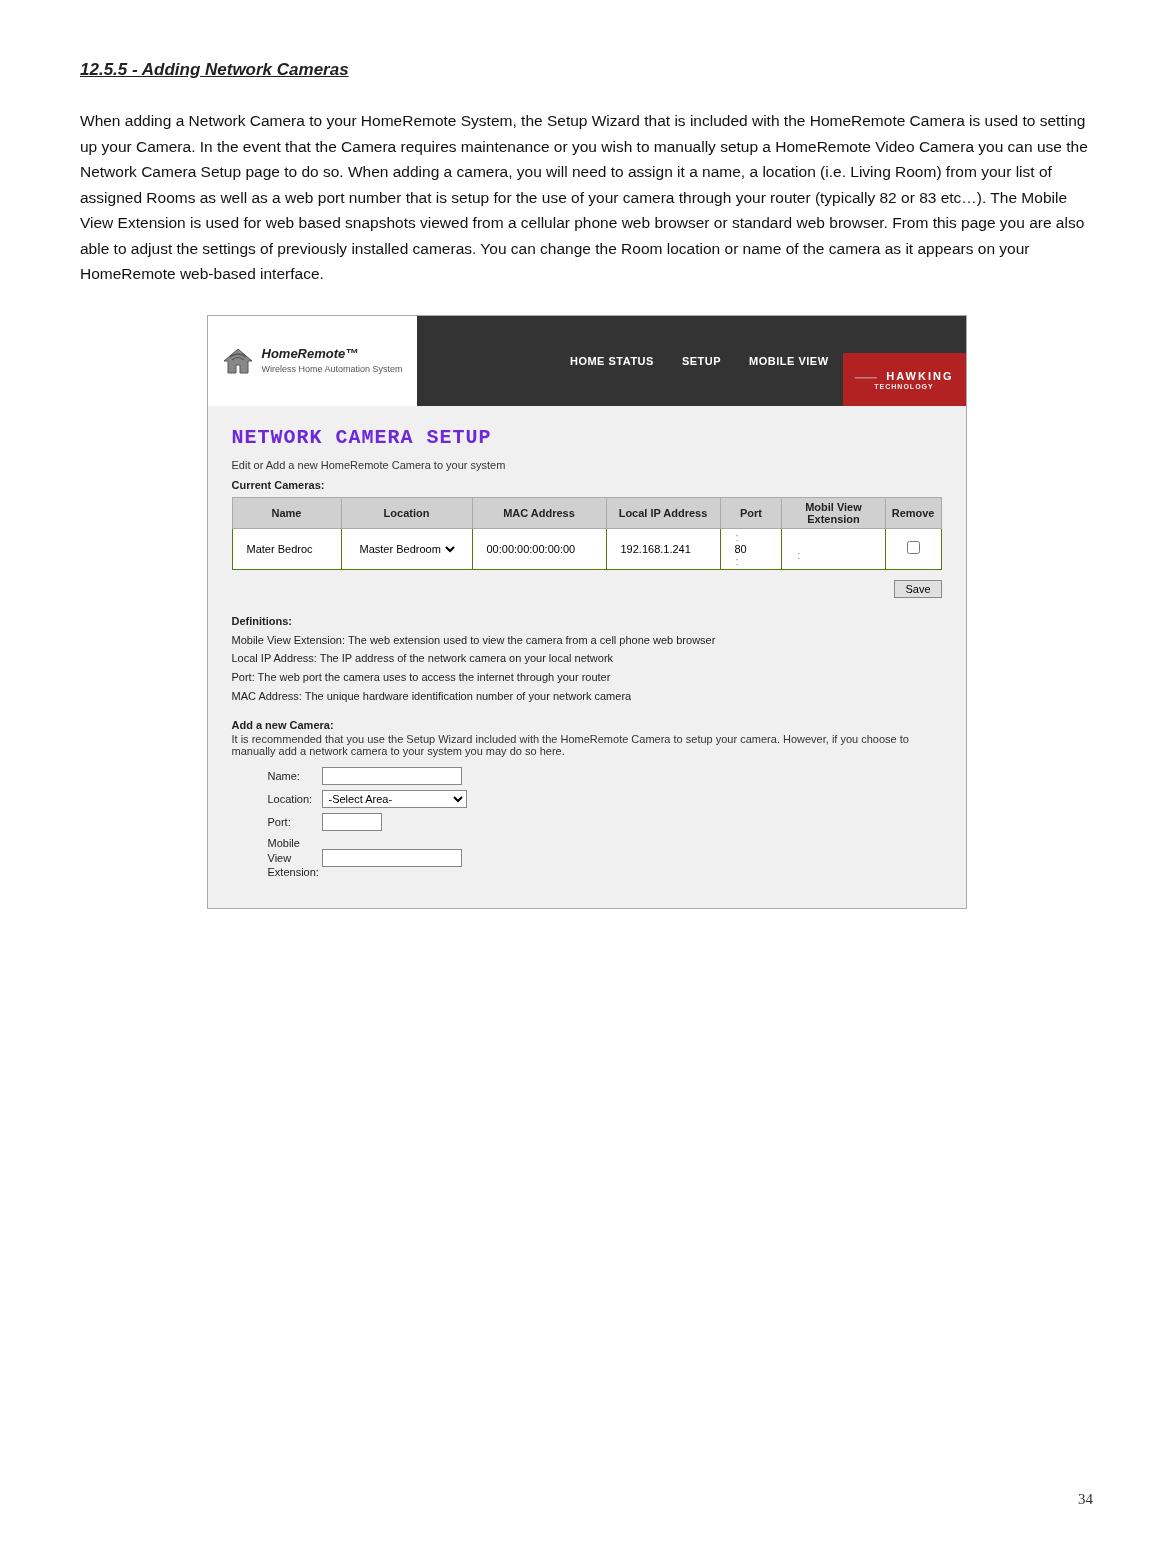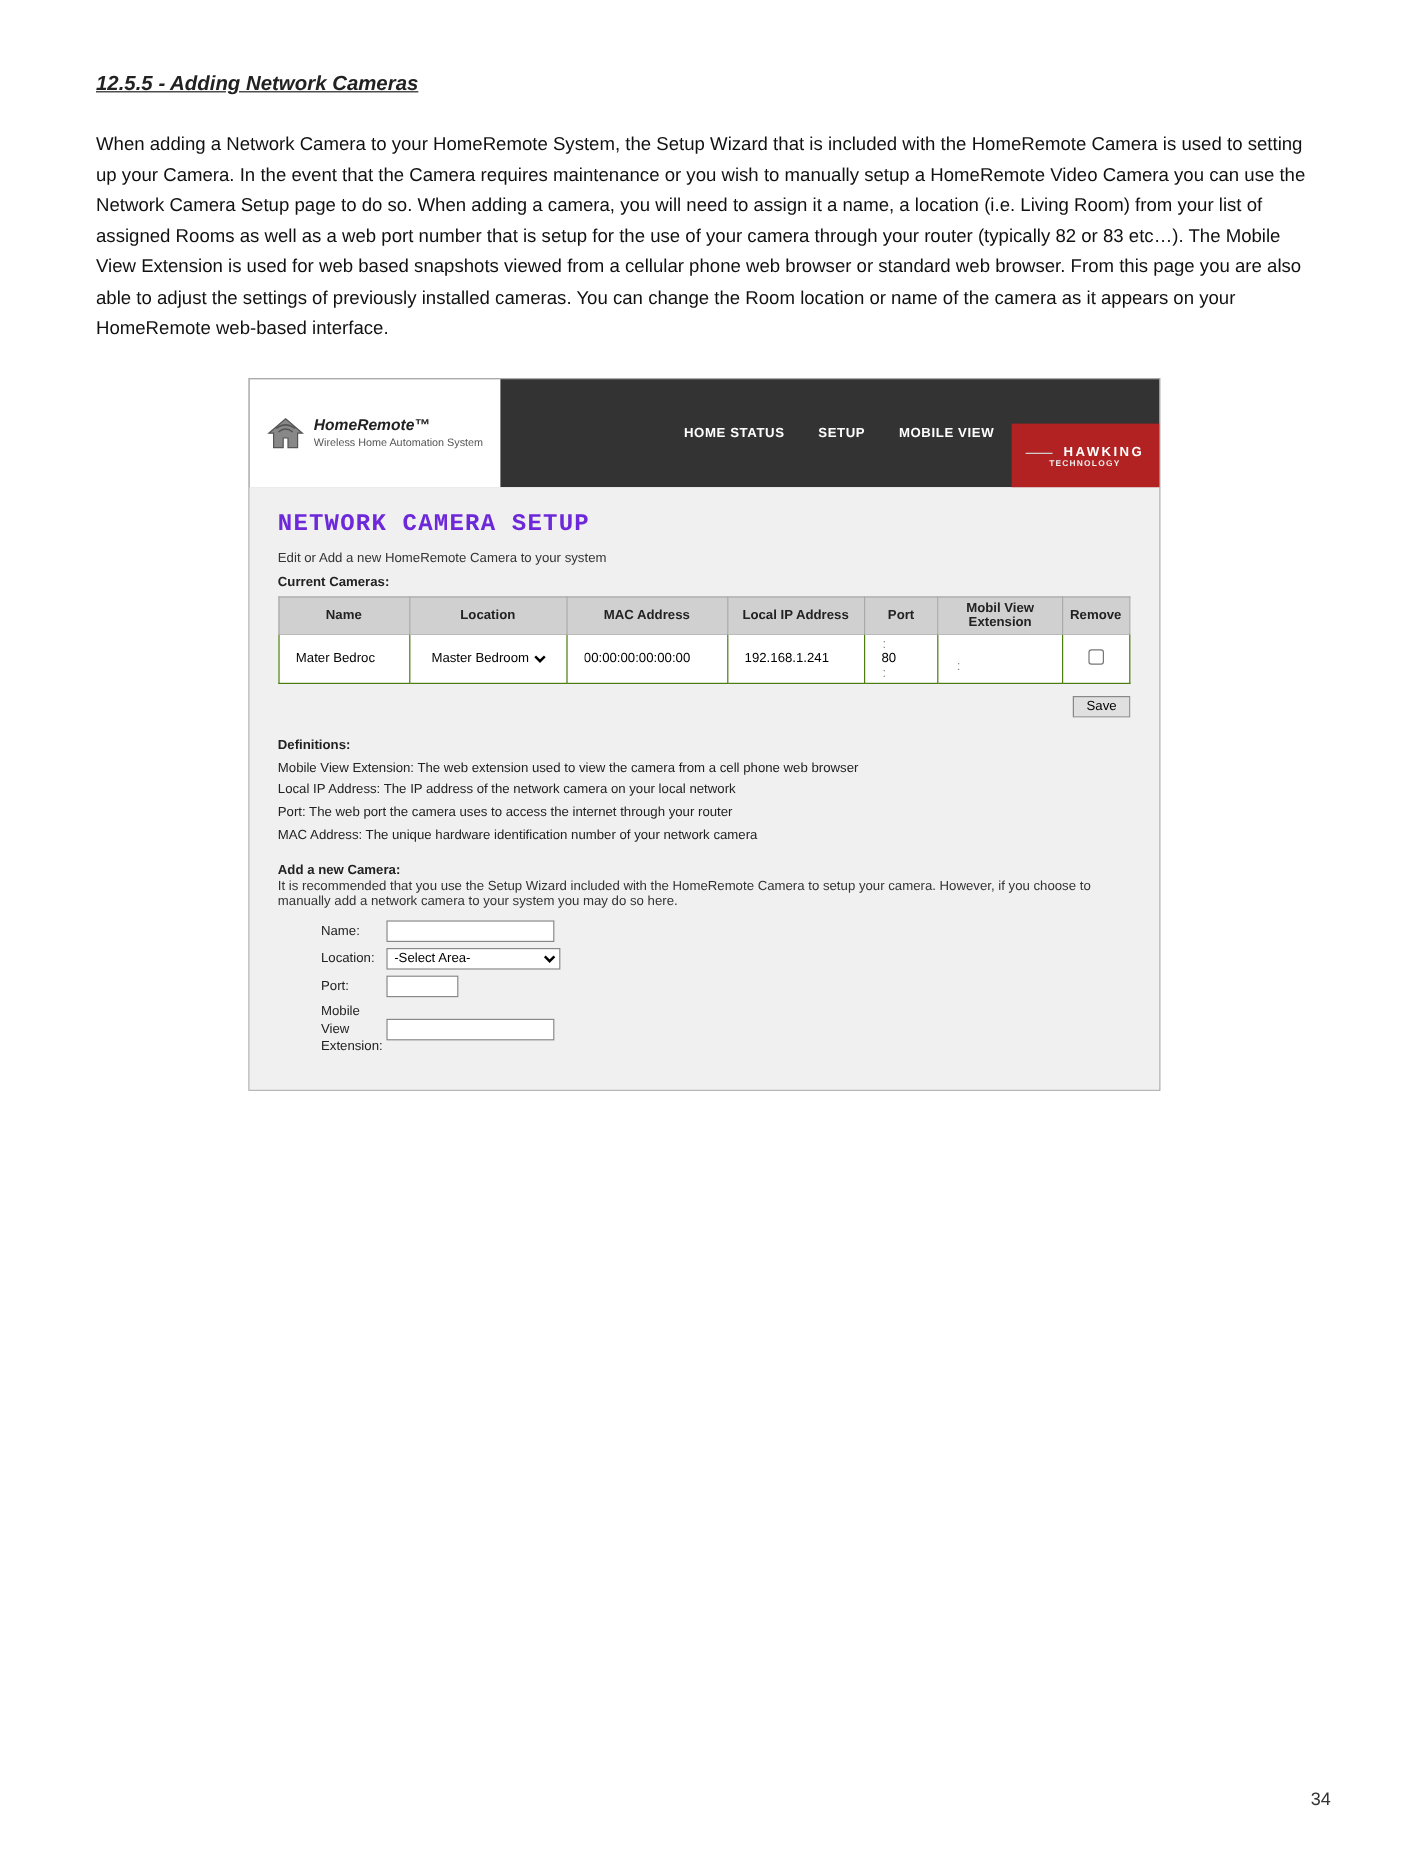--- a/index.html
+++ b/index.html
@@ -214,23 +214,24 @@
       border: 1px solid #888;
       background: #fff;
       height: 18px;
       font-size: 11px;
       padding: 1px 2px;
       width: 145px;
     }
     .page-num {
       position: fixed;
       bottom: 40px;
-      right: 64px;
+      right: 80px;
       font-size: 15px;
       color: #333;
+      font-family: Liberation Serif, serif;
     }
     .hawking-logo-text {
       font-size: 11px;
       font-weight: bold;
       letter-spacing: 2px;
       color: #fff;
     }
     .hawking-sub {
       font-size: 7px;
       letter-spacing: 1px;

